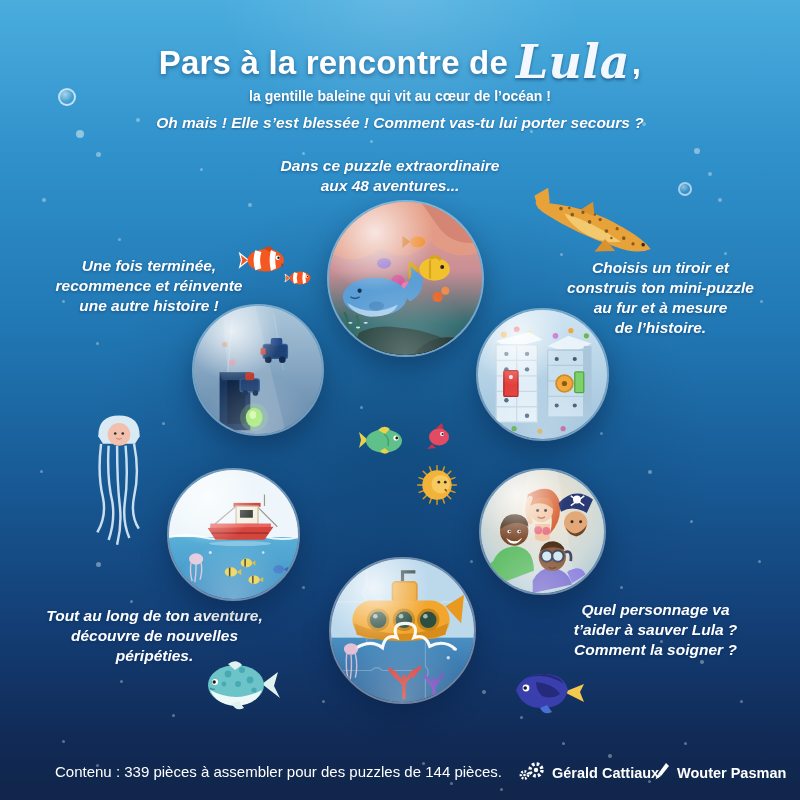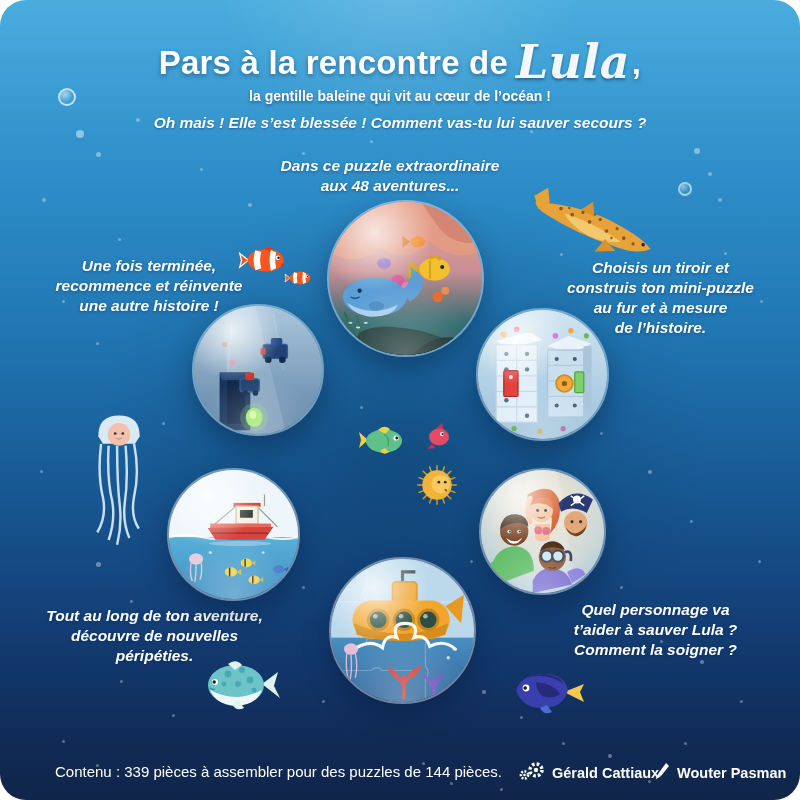--- a/index.html
+++ b/index.html
@@ -1,20 +1,19 @@
 <!DOCTYPE html>
 <html><head>
 <meta charset="utf-8">
 <style>
   html,body{margin:0;padding:0;background:#fff;}
   .canvas{
     position:relative;width:800px;height:800px;overflow:hidden;
     font-family:"Liberation Sans",sans-serif;
     background:linear-gradient(180deg,#4aadde 0%,#2f90ca 20%,#2076b2 42%,#185a95 60%,#133e75 78%,#112b57 92%,#102549 100%);
-    border-radius:26px;
   }
   .depth{position:absolute;inset:0;pointer-events:none;
     background:radial-gradient(ellipse 430px 370px at 50% 57%,rgba(8,48,88,.38),rgba(8,48,88,0) 72%);}
   .beam{position:absolute;inset:0;pointer-events:none;
     background:radial-gradient(ellipse 260px 180px at 50% 0%,rgba(255,255,255,.14),rgba(255,255,255,0) 70%);}
 
   
   .header{position:absolute;left:0;top:34px;width:100%;text-align:center;color:#fff;}
   .title{font-size:33px;font-weight:800;letter-spacing:.2px;line-height:1.05;
     text-shadow:0 2px 4px rgba(8,40,86,.45);}
@@ -137,21 +136,21 @@
       <div class="dot" style="left: 40px; top: 470px; width: 3px; height: 3px; opacity: 0.45;"></div>
       <div class="dot" style="left: 758px; top: 560px; width: 3px; height: 3px; opacity: 0.45;"></div>
       <div class="dot" style="left: 740px; top: 700px; width: 3px; height: 3px; opacity: 0.45;"></div>
     </div>
 
   <div class="header">
     <div class="title">
       <span>Pars à la rencontre de</span><span class="name">Lula</span><span>,</span>
     </div>
     <div class="subtitle">la gentille baleine qui vit au cœur de l’océan !</div>
-    <div class="tagline">Oh mais ! Elle s’est blessée ! Comment vas-tu lui sauver secours ?</div>
+    <div class="tagline">Oh mais ! Elle s’est blessée ! Comment vas-tu lui porter secours ?</div>
   </div>
 
   <div class="caption cap-intro">Dans ce puzzle extraordinaire
 aux 48 aventures...</div>
   <div class="caption cap-restart">Une fois terminée,
 recommence et réinvente
 une autre histoire !</div>
   <div class="caption cap-drawers">Choisis un tiroir et
 construis ton mini-puzzle
 au fur et à mesure

